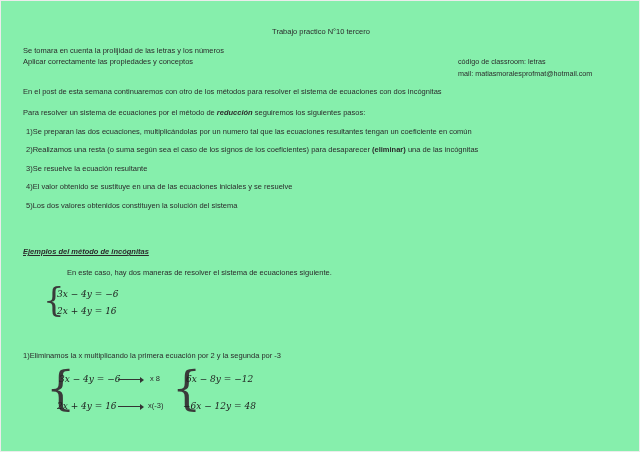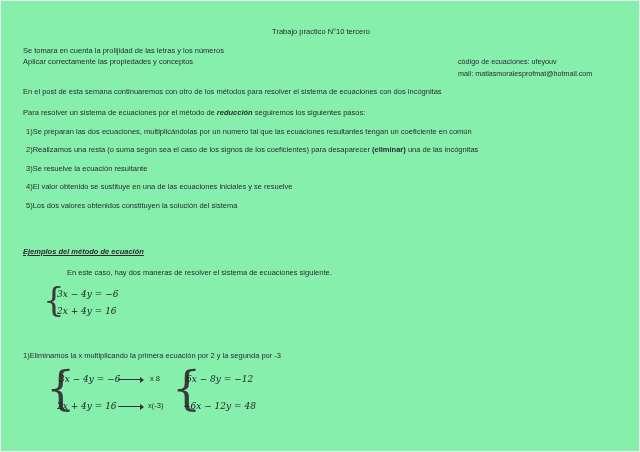--- a/index.html
+++ b/index.html
@@ -71,37 +71,37 @@
 <div class="page">
 
   <div class="abs t-title">Trabajo practico N°10 tercero</div>
 
   <div class="abs b-criteria">
     <div>Se tomara en cuenta la prolijidad de las letras y los números</div>
     <div>Aplicar correctamente las propiedades y conceptos</div>
   </div>
 
   <div class="abs b-contact">
-    <div>código de ecuaciones: ufeyouv</div>
+    <div>código de classroom: letras</div>
     <div>mail: matiasmoralesprofmat@hotmail.com</div>
   </div>
 
   <div class="abs b-post">En el post de esta semana continuaremos con otro de los métodos para resolver el sistema de ecuaciones con dos incógnitas</div>
 
   <div class="abs b-method"><span>Para resolver un sistema de ecuaciones por el método de </span><span class="bold-italic">reducción</span><span> seguiremos los siguientes pasos:</span></div>
 
   <div class="abs b-step1">1)Se preparan las dos ecuaciones, multiplicándolas por un numero tal que las ecuaciones resultantes tengan un coeficiente en común</div>
 
   <div class="abs b-step2"><span>2)Realizamos una resta (o suma según sea el caso de los signos de los coeficientes) para desaparecer </span><span class="bold">(eliminar)</span><span> una de las incógnitas</span></div>
 
   <div class="abs b-step3">3)Se resuelve la ecuación resultante</div>
   <div class="abs b-step4">4)El valor obtenido se sustituye en una de las ecuaciones iniciales y se resuelve</div>
   <div class="abs b-step5">5)Los dos valores obtenidos constituyen la solución del sistema</div>
 
-  <div class="abs b-exhead">Ejemplos del método de ecuación</div>
+  <div class="abs b-exhead">Ejemplos del método de incógnitas</div>
   <div class="abs b-exintro">En este caso, hay dos maneras de resolver el sistema de ecuaciones siguiente.</div>
 
   <div class="abs b-sys1">
     <span class="brace sys1-brace">{</span>
     <span class="eqfont sys1-eq1">3x − 4y = −6</span>
     <span class="eqfont sys1-eq2">2x + 4y = 16</span>
   </div>
 
   <div class="abs b-solstep">1)Eliminamos la x multiplicando la primera ecuación por 2 y la segunda por -3</div>
 

